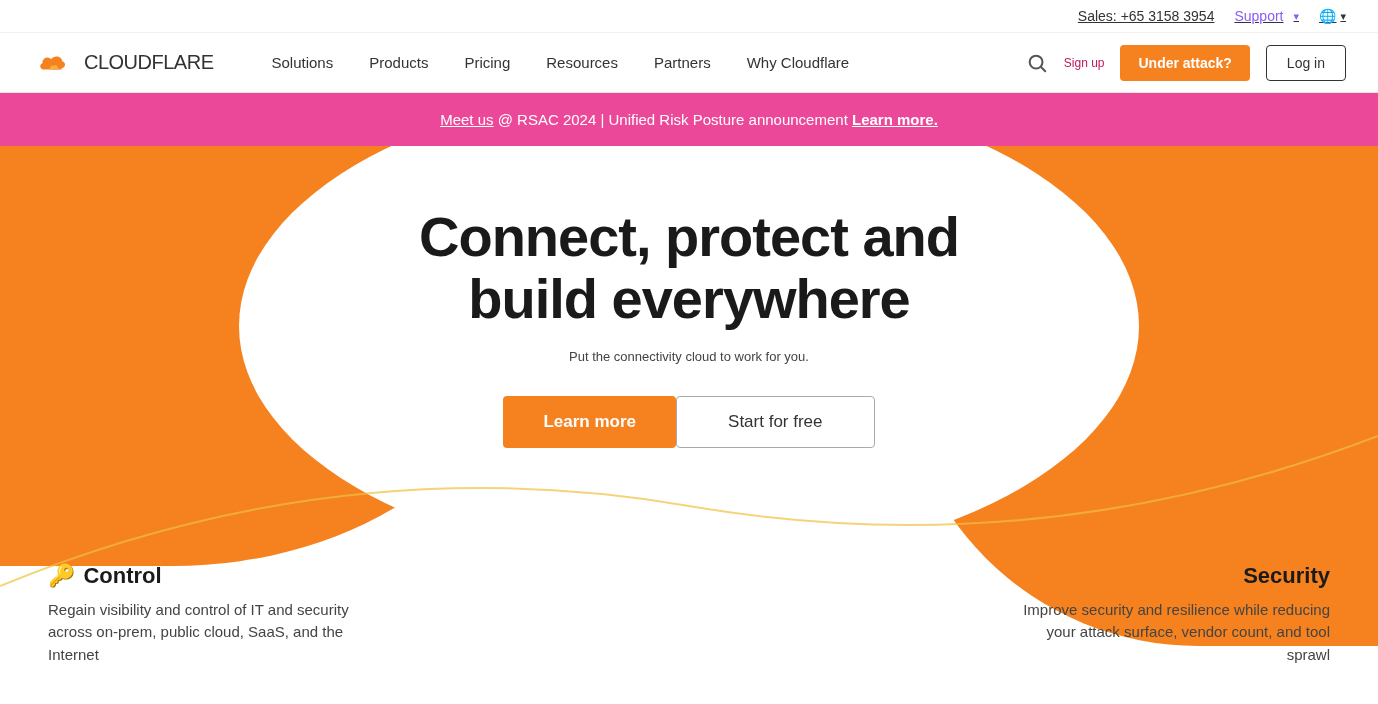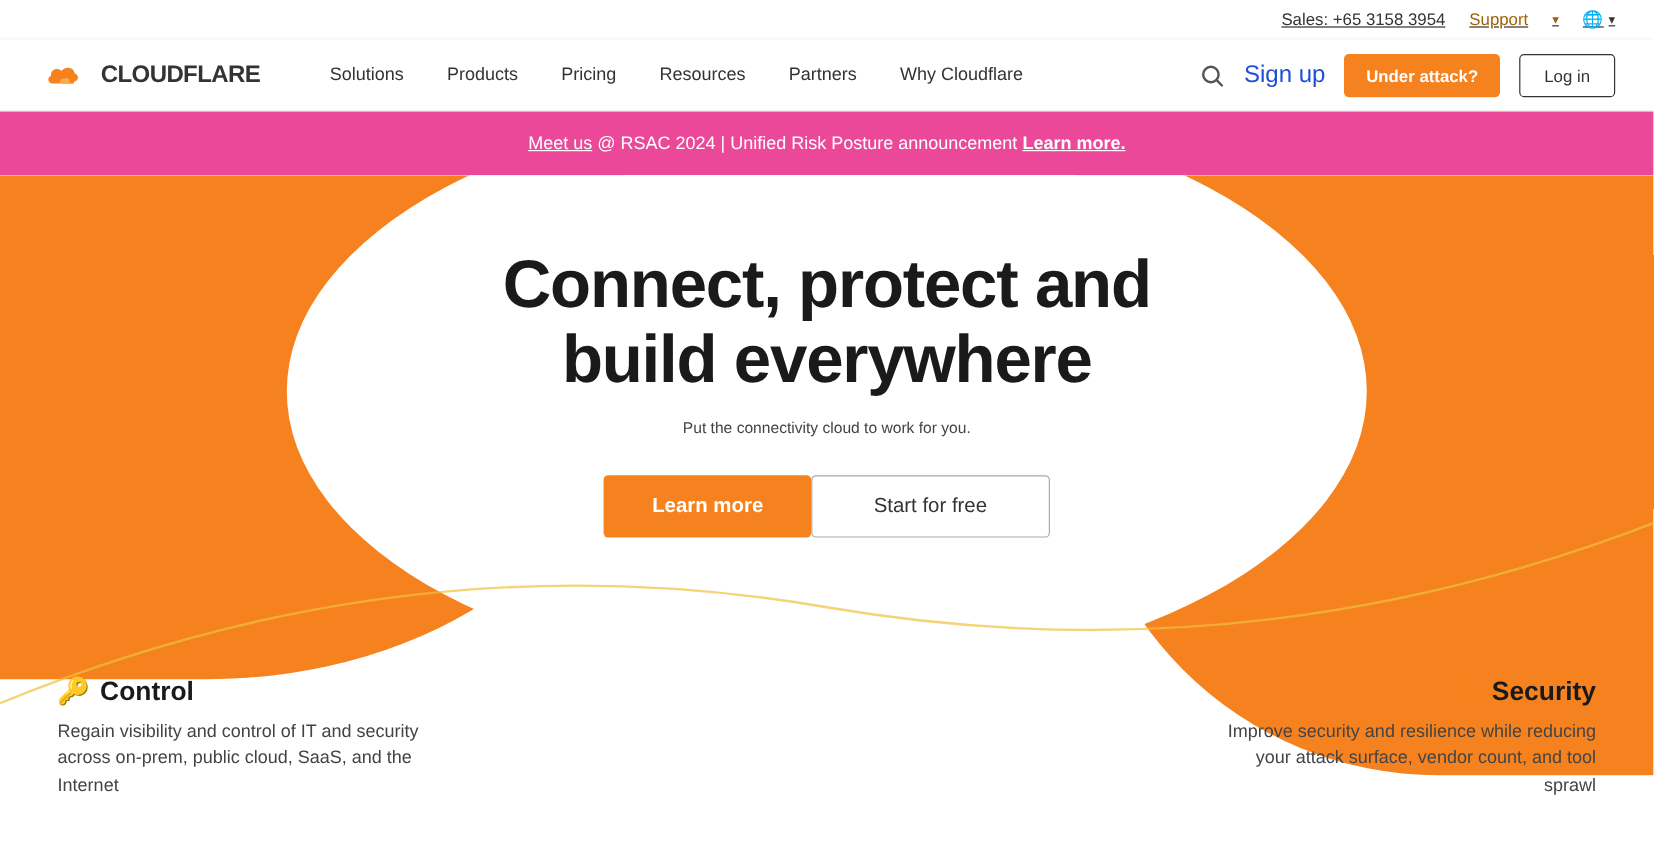--- a/index.html
+++ b/index.html
@@ -12,21 +12,21 @@
       justify-content: flex-end;
       padding: 8px 32px;
       background: #fff;
       font-size: 14px;
       color: #333;
       border-bottom: 1px solid #f0f0f0;
       gap: 20px;
       text-decoration: underline;
     }
     .top-bar-sales { color: #333; }
-    .top-bar-support { display: flex; align-items: center; gap: 20px; cursor: pointer; color: #a16207; }
+    .top-bar-support { display: flex; align-items: center; gap: 10px; cursor: pointer; color: #8b5cf6; }
     .top-bar-globe { display: flex; align-items: center; gap: 4px; cursor: pointer; color: #333; }
 
     
     .main-nav {
       display: flex;
       align-items: center;
       padding: 0 32px;
       background: #fff;
       border-bottom: 1px solid #e8e8e8;
       height: 60px;
@@ -38,21 +38,21 @@
       gap: 8px;
       margin-right: 40px;
       cursor: pointer;
     }
     .logo-icon {
       width: 44px;
       height: 28px;
     }
     .logo-text {
       font-size: 20px;
-      font-weight: 700;
+      font-weight: 400;
       color: #333;
       letter-spacing: -0.5px;
     }
     .nav-items {
       display: flex;
       align-items: center;
       flex: 1;
       gap: 0;
     }
     .nav-item {
@@ -67,22 +67,22 @@
     }
     .nav-right {
       display: flex;
       align-items: center;
       gap: 16px;
     }
     .search-icon-btn { cursor: pointer; color: #555; display: flex; align-items: center; }
     .sign-up-btn {
       background: none;
       border: none;
-      font-size: 20px;
-      color: #1d4ed8;
+      font-size: 12px;
+      color: #be185d;
       cursor: pointer;
       font-weight: 400;
     }
     .under-attack-btn {
       background: #f6821f;
       color: #fff;
       border: none;
       padding: 10px 18px;
       border-radius: 4px;
       font-size: 14px;

